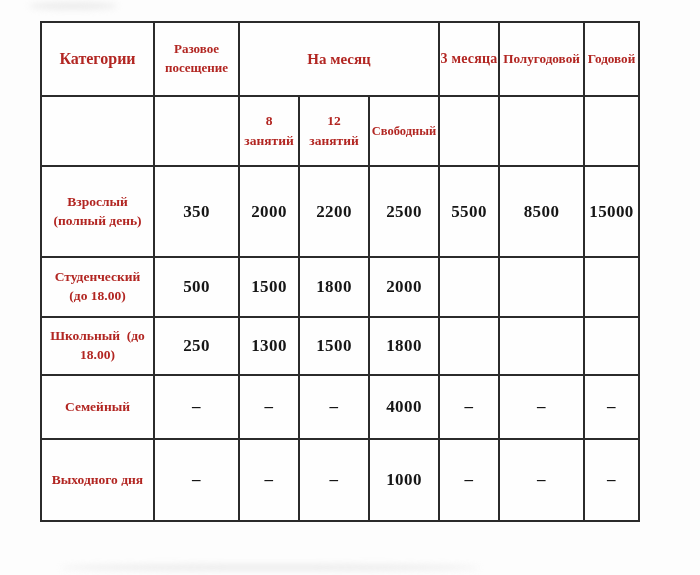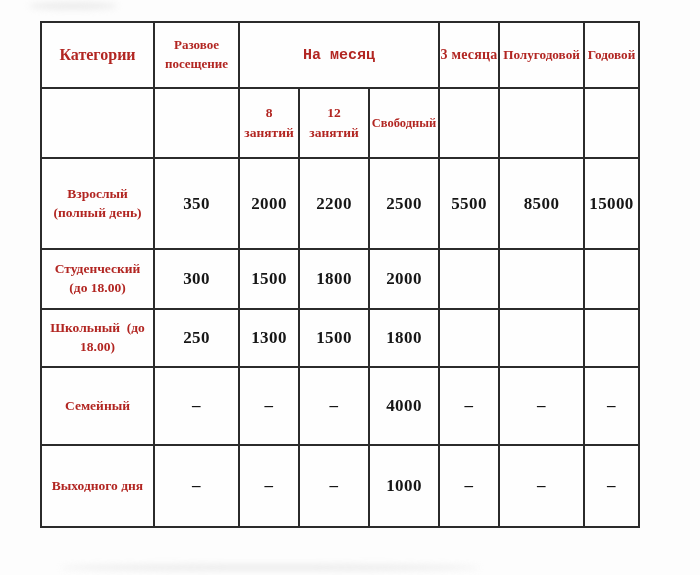--- a/index.html
+++ b/index.html
@@ -16,21 +16,21 @@
   .price-table td{
     border:2px solid #2b2b2b;
     vertical-align:middle;text-align:center;
     padding:0;overflow:hidden;
     background:#fefefe;
   }
   .red{color:#b22622;}
   .pre{white-space:pre-wrap;}
   .h-cat{font-size:16px;}
   .h-single{font-size:13px;line-height:1.45;padding:0 2px;}
-  .h-month{font-size:15px;font-family:Liberation Mono, monospace;}
+  .h-month{font-size:15px;}
   .h-3m{font-size:14px;letter-spacing:0.2px;}
   .h-half{font-size:13.2px;}
   .h-year{font-size:13.2px;}
   .sub{font-size:13.5px;line-height:1.5;}
   .free{font-size:12.5px;}
   .cat{
     text-align:left;padding:2px 3px 2px 5px;
     font-size:13.5px;line-height:1.4;
   }
   .val{
@@ -53,21 +53,21 @@
       <col style="width:85px">
       <col style="width:60px">
       <col style="width:70px">
     <col style="width:70px">
       <col style="width:60px">
       <col style="width:85px">
       <col style="width:55px">
   </colgroup>
 
   <tbody>
-      <tr style="height:66px">
+      <tr style="height:74px">
     <td class="red h-cat">Категории</td>
     <td class="red h-single">Разовое посещение</td>
     <td class="red h-month" colspan="3">На месяц</td>
     <td class="red h-3m">3 месяца</td>
     <td class="red h-half">Полугодовой</td>
     <td class="red h-year">Годовой</td>
   </tr>
 
   <tr style="height:70px">
     <td></td>
@@ -90,42 +90,42 @@
     <td class="val">2200</td>
     <td class="val">2500</td>
     <td class="val">5500</td>
     <td class="val">8500</td>
     <td class="val">15000</td>
   </tr>
 
   <tr style="height:60px">
     <td class="red cat pre">Студенческий
 (до 18.00)</td>
-    <td class="val">300</td>
+    <td class="val">500</td>
     <td class="val">1500</td>
     <td class="val">1800</td>
     <td class="val">2000</td>
     <td class="val"></td>
     <td class="val"></td>
     <td class="val"></td>
   </tr>
 
   <tr style="height:58px">
     <td class="red cat pre">Школьный  (до
 18.00)</td>
     <td class="val">250</td>
     <td class="val">1300</td>
     <td class="val">1500</td>
     <td class="val">1800</td>
     <td class="val"></td>
     <td class="val"></td>
     <td class="val"></td>
   </tr>
 
-  <tr style="height:78px">
+  <tr style="height:64px">
     <td class="red cat pre">Семейный</td>
     <td class="val">–</td>
     <td class="val">–</td>
     <td class="val">–</td>
     <td class="val">4000</td>
     <td class="val">–</td>
     <td class="val">–</td>
     <td class="val">–</td>
   </tr>
 

